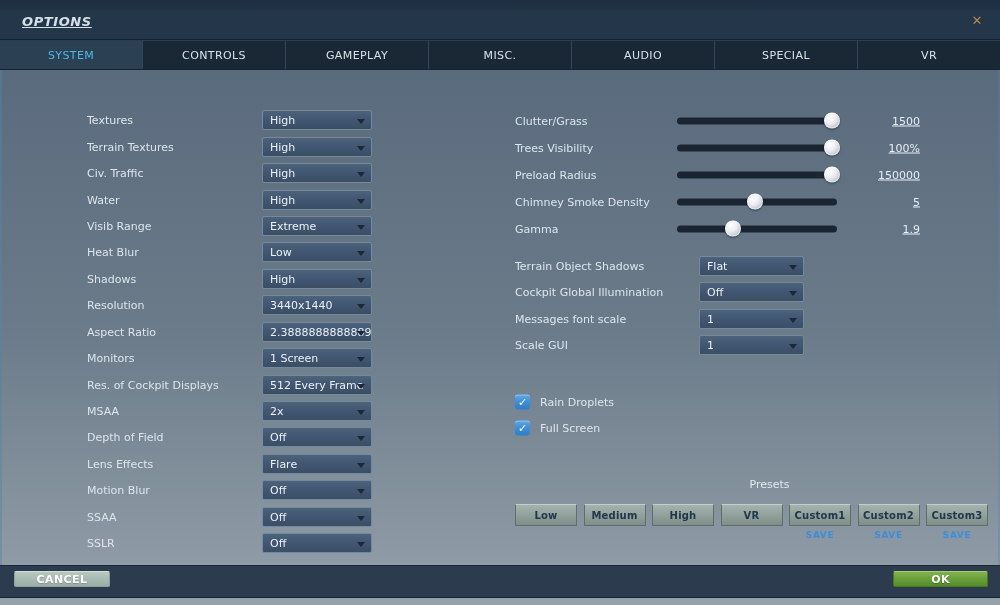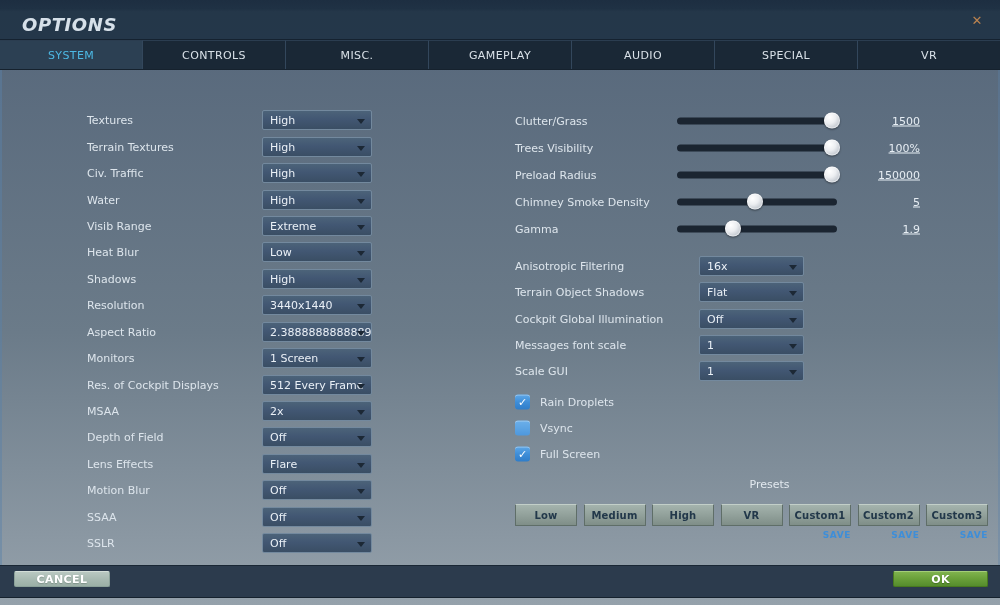--- a/index.html
+++ b/index.html
@@ -10,21 +10,21 @@
   }
   .screen{position:absolute;left:0;top:0;width:1000px;height:597px;border-bottom:1px solid #16222e;}
   
   .titlebar{
     position:absolute;left:0;top:0;width:100%;height:40px;box-sizing:border-box;
     background:linear-gradient(180deg,#1d2e41 0%,#1f3144 22%,#243749 30%,#24374a 100%);
     border-bottom:1px solid #152230;
   }
   .titlebar .title{
     position:absolute;left:22px;top:14px;
-    font-size:18px;font-weight:bold;font-style:italic;letter-spacing:.6px;color:#d6e0e9;
+    font-size:13px;font-weight:bold;font-style:italic;letter-spacing:.6px;color:#d6e0e9;text-decoration:underline;
   }
   .close-btn{
     position:absolute;right:14px;top:12px;width:18px;height:18px;line-height:18px;
     text-align:center;color:#bb8350;font-size:13px;font-weight:bold;cursor:pointer;
   }
   
   .tabbar{
     position:absolute;left:0;top:40px;width:100%;height:30px;display:flex;
     background:#1a2836;border-bottom:1px solid #16222e;box-sizing:border-box;
   }
@@ -99,21 +99,21 @@
     font-size:11px;color:#e2e9ef;}
   .preset-row{position:absolute;left:513px;top:434px;width:478px;display:flex;gap:6.5px;}
   .preset-btn{
     width:62px;height:22px;box-sizing:border-box;flex:0 0 auto;
     display:flex;align-items:center;justify-content:center;cursor:pointer;
     background:linear-gradient(180deg,#a4b3ad 0%,#92a19b 50%,#7f8e88 100%);
     border:1px solid #5f6e68;border-top-color:#c2cec8;border-radius:1px;
     font-size:10px;font-weight:bold;color:#22384a;letter-spacing:.2px;
   }
   .save-row{position:absolute;left:513px;top:460px;width:478px;display:flex;gap:6.5px;}
-  .save-slot{width:62px;flex:0 0 auto;text-align:right;font-size:9px;font-weight:bold;
+  .save-slot{width:62px;flex:0 0 auto;text-align:center;font-size:9px;font-weight:bold;
     letter-spacing:.6px;color:#3e8ed8;cursor:pointer;}
   
   .footer{
     position:absolute;left:0;top:565px;width:100%;height:32px;background:#2c3b4d;
     border-top:1px solid #1a2735;box-sizing:border-box;
   }
   .btn{
     position:absolute;top:5px;height:16px;box-sizing:border-box;border-radius:2px;
     display:flex;align-items:center;justify-content:center;cursor:pointer;
     font-size:11px;font-weight:bold;color:#fff;letter-spacing:.4px;
@@ -135,22 +135,22 @@
 <div class="screen">
 
   <div class="titlebar">
     <span class="title">OPTIONS</span>
     <span class="close-btn">✕</span>
   </div>
 
   <div class="tabbar" id="tabbar">
       <div class="tab active">SYSTEM</div>
       <div class="tab">CONTROLS</div>
+      <div class="tab">GAMEPLAY</div>
       <div class="tab">MISC.</div>
-      <div class="tab">GAMEPLAY</div>
       <div class="tab">AUDIO</div>
       <div class="tab">SPECIAL</div>
       <div class="tab">VR</div>
     </div>
 
   <div class="content">
     <div class="left-col" id="left-col">
         <div class="set-row">
           <span class="lbl">Textures</span>
           <div class="dropdown">
@@ -303,27 +303,20 @@
         <div class="slider-row">
           <span class="lbl">Gamma</span>
           <div class="track">
             <div class="knob" style="left: calc(35% - 8px);"></div>
           </div>
           <span class="slider-val">1.9</span>
         </div>
       </div>
     <div class="rdrops" id="rdrops">
         <div class="rd-row">
-          <span class="lbl">Anisotropic Filtering</span>
-          <div class="dropdown">
-            <span class="val">16x</span>
-            <span class="dd-arrow"></span>
-          </div>
-        </div>
-        <div class="rd-row">
           <span class="lbl">Terrain Object Shadows</span>
           <div class="dropdown">
             <span class="val">Flat</span>
             <span class="dd-arrow"></span>
           </div>
         </div>
         <div class="rd-row">
           <span class="lbl">Cockpit Global Illumination</span>
           <div class="dropdown">
             <span class="val">Off</span>
@@ -342,24 +335,20 @@
           <div class="dropdown">
             <span class="val">1</span>
             <span class="dd-arrow"></span>
           </div>
         </div>
       </div>
     <div class="checks" id="checks">
         <div class="cb-row">
           <div class="cb">✓</div>
           <span class="lbl">Rain Droplets</span>
-        </div>
-        <div class="cb-row">
-          <div class="cb unchecked"></div>
-          <span class="lbl">Vsync</span>
         </div>
         <div class="cb-row">
           <div class="cb">✓</div>
           <span class="lbl">Full Screen</span>
         </div>
       </div>
     <div class="presets-title">Presets</div>
     <div class="preset-row" id="preset-row">
         <div class="preset-btn">Low</div>
         <div class="preset-btn">Medium</div>

